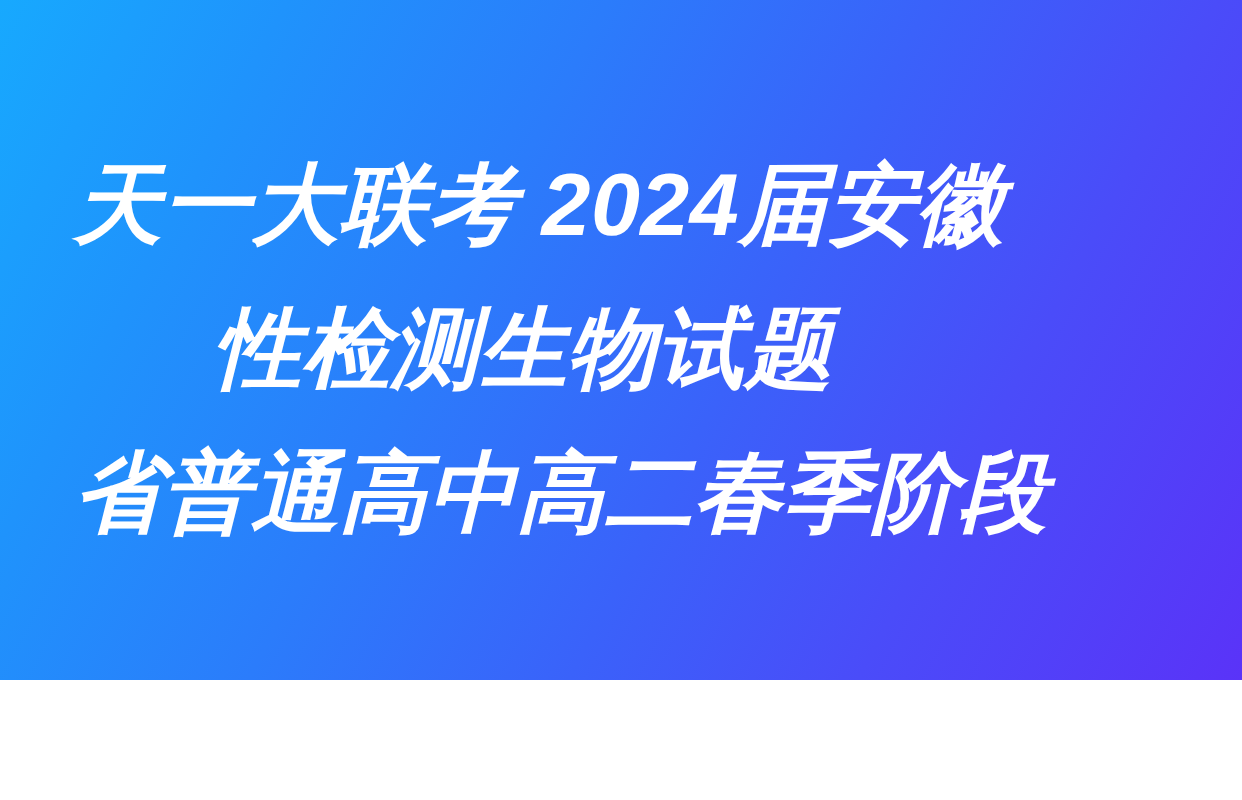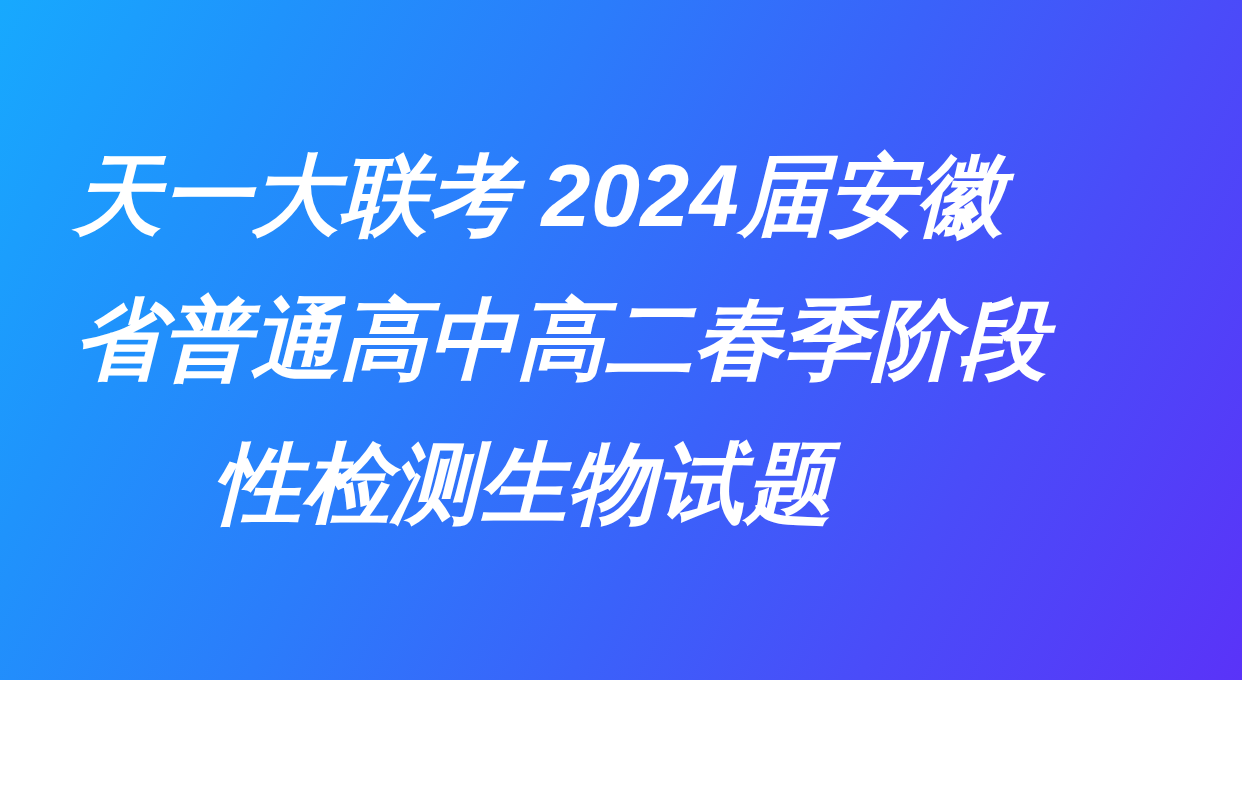--- a/index.html
+++ b/index.html
@@ -32,21 +32,21 @@
                 #2b7cfb 38%,
                 #3a62fa 58%,
                 #4a4cf9 76%,
                 #5a33f8 100%);
   }
 
   
   #title-block {
     position: absolute;
     left: 0;
-    top: 0;
+    top: 9px;
     width: 1047px;
     height: 680px;
     display: flex;
     flex-direction: column;
     align-items: center;
     justify-content: center;
     box-sizing: border-box;
     padding: 0 74px;
   }
 
@@ -110,18 +110,18 @@
 </style>
 </head>
 <body>
 
 <div id="cover-card">
 
   <div id="hero-band"></div>
 
   <div id="title-block">
     <span class="title-line">天一大联考 2024届安徽</span>
+    <span class="title-line">性检测生物试题</span>
     <span class="title-line">省普通高中高二春季阶段</span>
-    <span class="title-line">性检测生物试题</span>
   </div>
 
 
 </div>
 
 </body></html>

